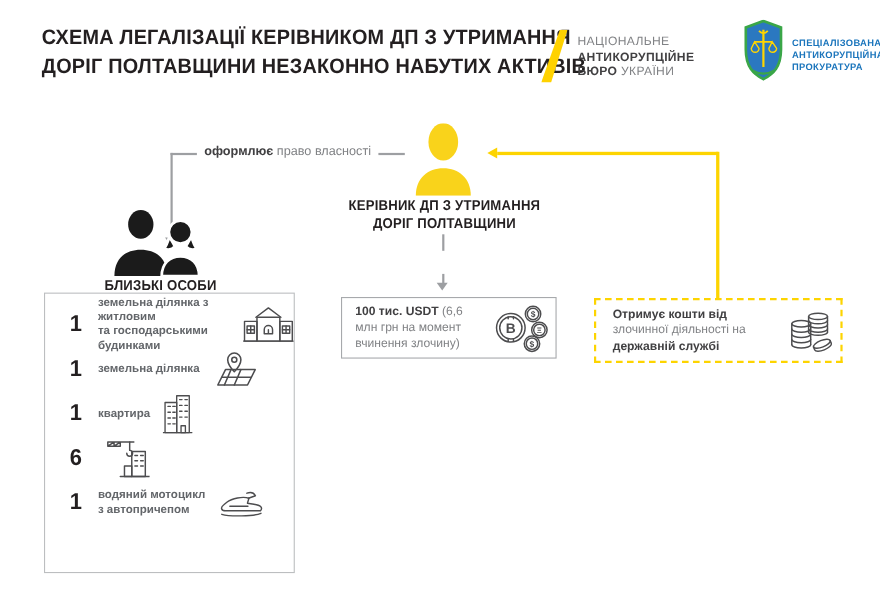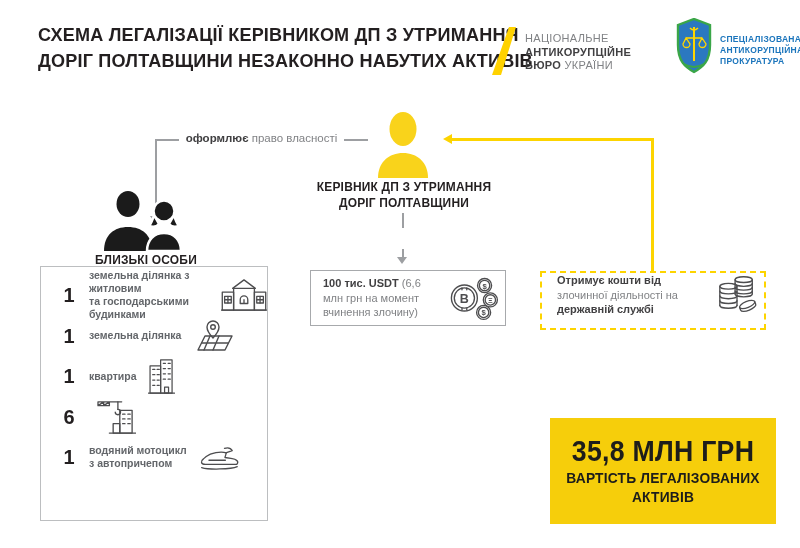--- a/index.html
+++ b/index.html
@@ -37,21 +37,21 @@
   .relatives-label{left:63px;top:252px;width:166px;text-align:center;font-weight:bold;
                  font-size:13px;letter-spacing:.2px;}
 
   .usdt-box{left:310px;top:270px;width:196px;height:56px;border:1.5px solid #a7a9ac;
             display:flex;align-items:center;gap:8px;padding:0 6px 0 12px;box-sizing:border-box;}
   .usdt-text{font-size:11px;line-height:14.5px;width:128px;}
   .usdt-text .b{font-weight:bold;color:#414042;}
   .usdt-text .r{color:#808285;}
 
   .income-box{left:540px;top:271px;width:226px;height:59px;border:2px dashed #fdd400;
-              display:flex;align-items:flex-start;gap:8px;padding:0 6px 0 15px;box-sizing:border-box;}
+              display:flex;align-items:center;gap:8px;padding:0 6px 0 15px;box-sizing:border-box;}
   .income-text{font-size:11px;line-height:14.5px;width:152px;}
   .income-text .b{font-weight:bold;color:#414042;}
   .income-text .r{color:#808285;}
 
   
   .assets-box{left:40px;top:266px;width:228px;height:255px;border:1.5px solid #bcbec0;
               box-sizing:border-box;padding:8px 0 0 12px;display:flex;flex-direction:column;}
   .asset-row{display:flex;align-items:center;height:40.5px;flex:none;}
   .asset-count{width:32px;text-align:center;font-weight:bold;font-size:21px;transform:scaleX(.95);flex:none;}
   .asset-label{margin-left:4px;font-size:10.5px;line-height:13px;font-weight:bold;color:#63666a;white-space:pre-line;}
@@ -262,19 +262,14 @@
           <path class="ol" d="M9 13 C14 9 25 7 31 9 L29.5 14 L36 15 C43 16 45 18.5 42.5 21.5 L8 21.5 C3 21.5 2.5 18 6 15.5 Z"></path>
           <path class="ol" d="M12 17 h18"></path>
           <path class="ol" d="M4 25 C12 27.5 36 27 43 24"></path>
         </svg>
       </span>
     </div>
 
 
   </div>
 
-  <div class="abs total-box">
-    <div class="total-value cond">35,8 МЛН ГРН</div>
-    <div class="total-caption cond pre">ВАРТІСТЬ ЛЕГАЛІЗОВАНИХ
-АКТИВІВ</div>
-  </div>
 
 </div>
 
 </body></html>

